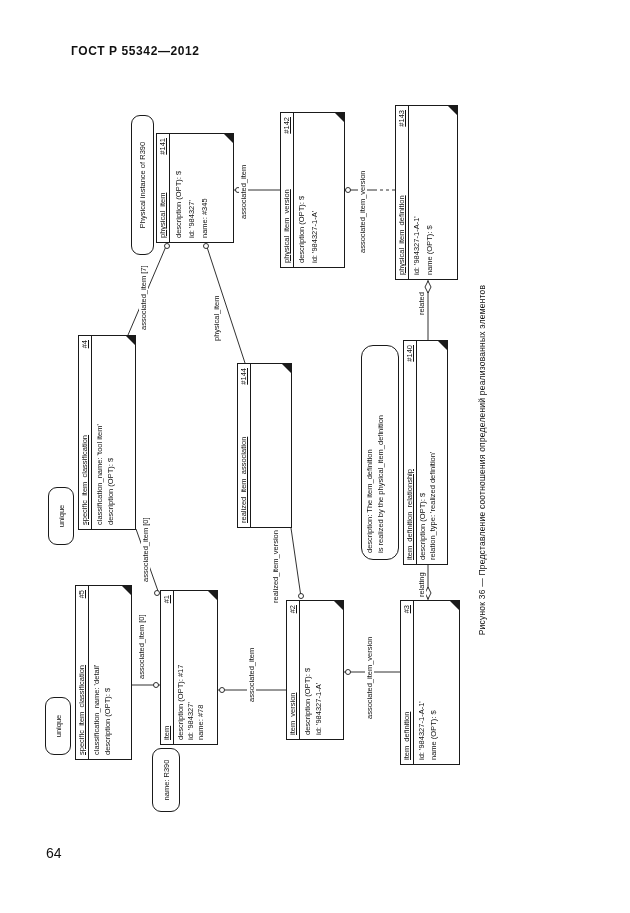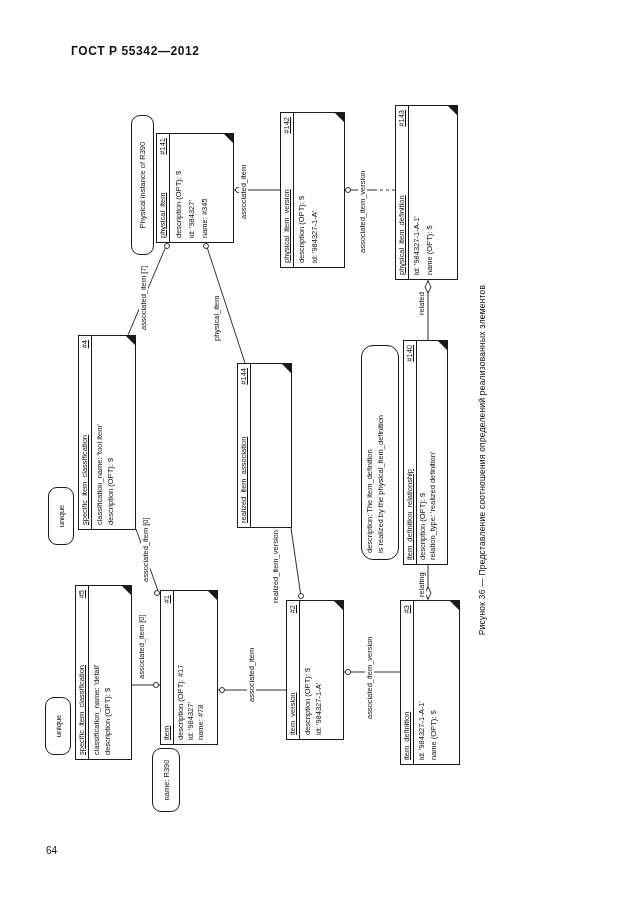--- a/index.html
+++ b/index.html
@@ -1,19 +1,19 @@
 <!DOCTYPE html>
 <html><head>
 <meta charset="utf-8">
 <style>
   * { margin:0; padding:0; box-sizing:border-box; }
   html,body { width:630px; height:913px; }
   body { background:#fff; color:#111; font-family:"Liberation Sans",sans-serif; position:relative; overflow:hidden; }
   .doc-header { position:absolute; left:47px; top:44px; font-size:12px; font-weight:bold; letter-spacing:.6px;margin-left:24px; }
-  .page-num { position:absolute; left:46px; top:845px; font-size:10px; }
+  .page-num { position:absolute; left:46px; top:845px; font-size:14px; }
   
   #diagram-rot { position:absolute; left:40px; top:820px; width:720px; height:470px;
                  transform:rotate(-90deg); transform-origin:0 0; }
   .ibox { position:absolute; border:1px solid #1a1a1a; background:#fff; }
   .bh { display:flex; justify-content:space-between; gap:6px; border-bottom:1px solid #1a1a1a; padding:1px 4px 2px 4px; font-size:7.5px; }
   .bt,.bn { text-decoration:underline; white-space:nowrap; }
   .battrs { padding:2px 4px; font-size:7.5px; line-height:1.5; }
   .battrs div { white-space:nowrap; }
   .corner { position:absolute; right:0; bottom:0; width:0; height:0;
             border-left:9px solid transparent; border-bottom:9px solid #1a1a1a; }

